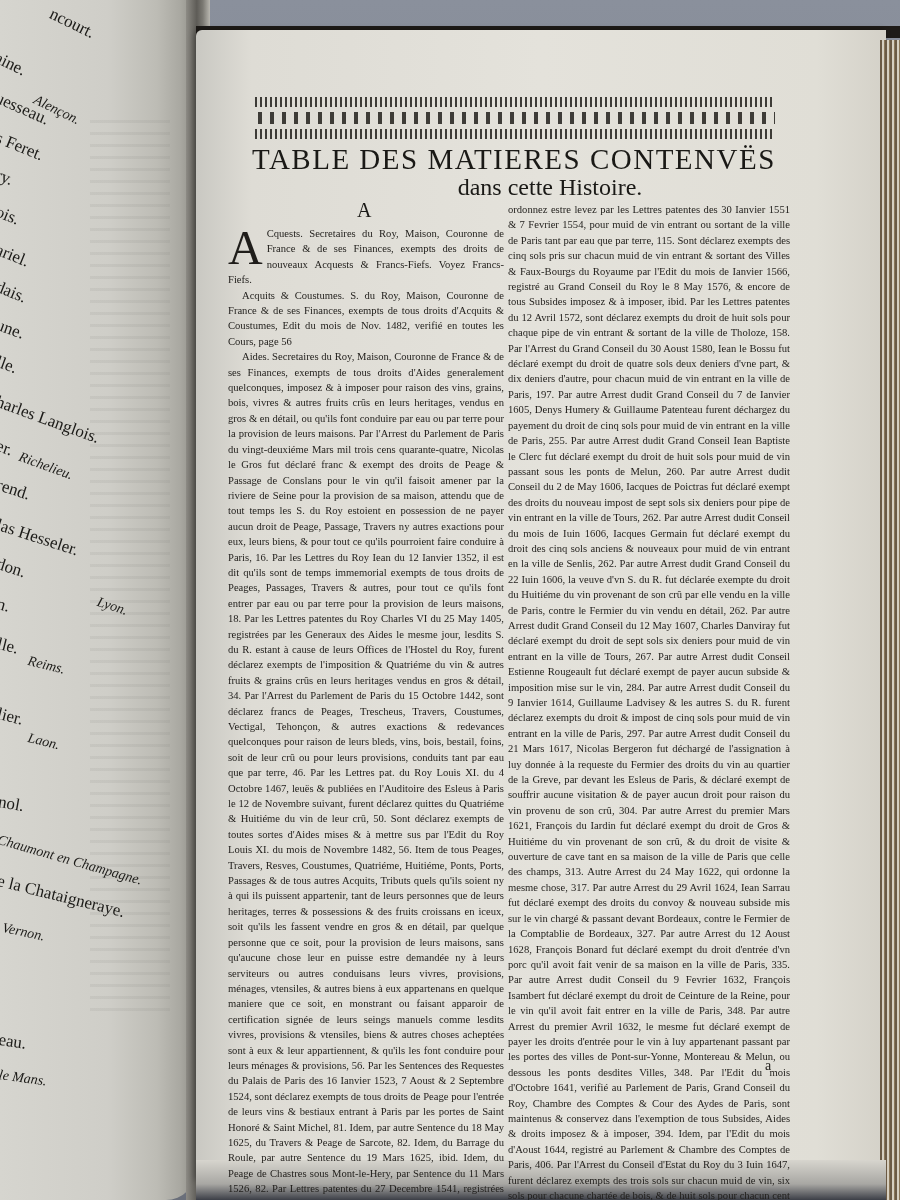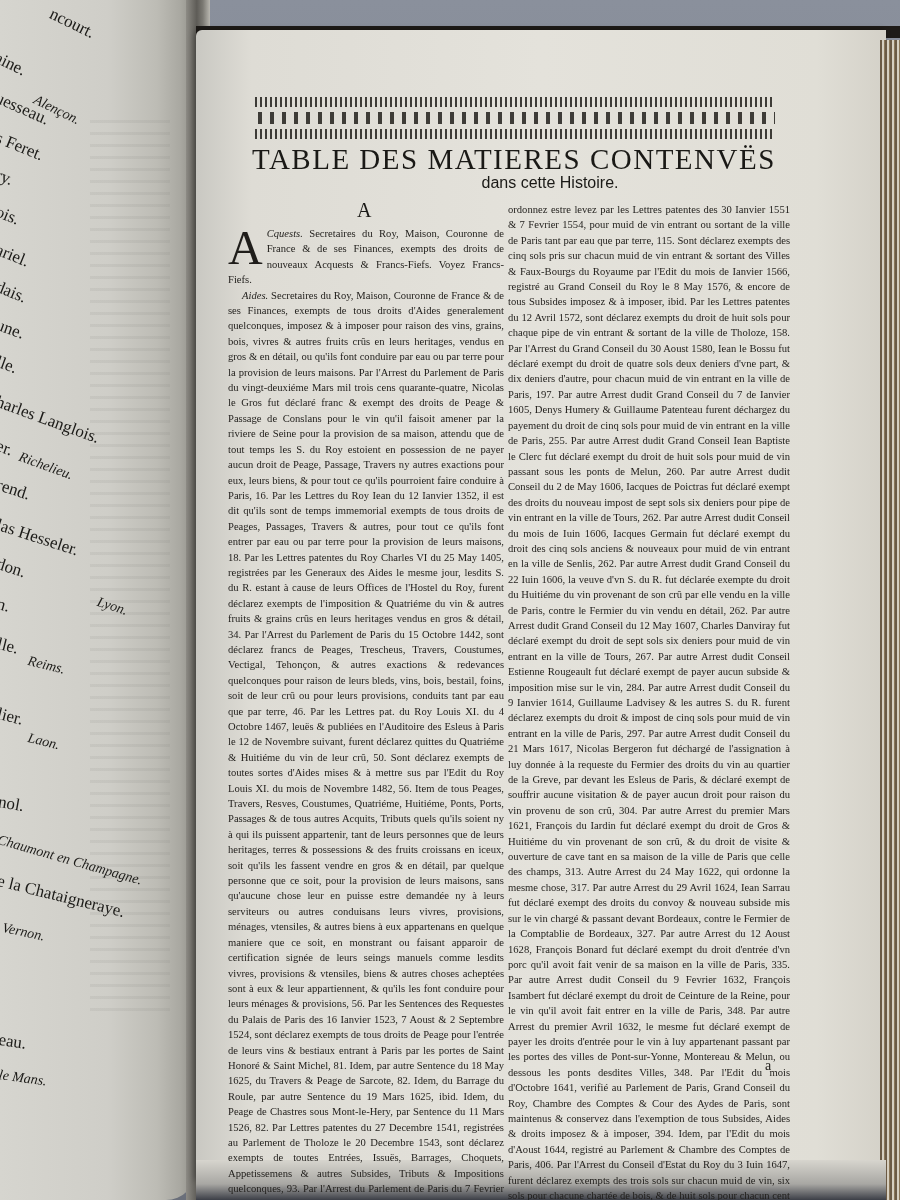--- a/index.html
+++ b/index.html
@@ -25,28 +25,28 @@
   .top-binding{position:absolute;left:196px;top:26px;width:704px;height:12px;background:#1e1b18;}
   .ornament{position:absolute;left:255px;top:97px;width:520px;height:42px;
     background:
       repeating-linear-gradient(90deg,#22201c 0 2px,transparent 2px 5px) 0 0/100% 10px no-repeat,
       repeating-linear-gradient(90deg,transparent 0 3px,#22201c 3px 7px,transparent 7px 12px) 0 15px/100% 12px no-repeat,
       repeating-linear-gradient(90deg,#22201c 0 2px,transparent 2px 5px) 0 32px/100% 10px no-repeat;
     opacity:.85;}
   .title{position:absolute;left:252px;top:143px;width:530px;
     font-family:"Liberation Serif",serif;font-size:29px;letter-spacing:1.5px;color:#1a1916;white-space:nowrap;}
   .subtitle{position:absolute;left:400px;top:174px;width:300px;text-align:center;
-    font-family:Liberation Sans, sans-serif;font-size:16px;color:#1a1916;}
+    font-family:Liberation Serif, serif;font-size:24px;color:#1a1916;}
   .section-letter{position:absolute;left:357px;top:199px;font-family:"Liberation Serif",serif;font-size:20px;color:#1a1916;}
   .col{position:absolute;font-family:"Liberation Serif",serif;font-size:10.6px;line-height:15.4px;color:#1f1d1a;text-align:justify;}
   .col-left{left:228px;top:226px;width:276px;}
   .col-right{left:508px;top:202px;width:282px;}
   .col p{margin:0;text-indent:14px;}
   .dropcap{float:left;font-size:48px;line-height:40px;margin:2px 4px 0 0;font-family:"Liberation Serif",serif;}
-  .entry-head{font-style:italic;}
+  .entry-head{}
   .signature{position:absolute;left:765px;top:1058px;font-family:"Liberation Serif",serif;font-size:14px;color:#1f1d1a;}
   .page-bottom{position:absolute;left:196px;top:1160px;width:690px;height:40px;background:linear-gradient(180deg,#d7d5ce,#a8a7a3 60%,#3c3f47);}
 </style>
 </head>
 <body>
 
 <div class="scene"></div>
 
 <div class="left-page">
   <div class="ghost"></div>
@@ -93,20 +93,23 @@
 <div class="title">TABLE DES MATIERES CONTENVËS</div>
 <div class="subtitle">dans cette Histoire.</div>
 <div class="section-letter">A</div>
 
 <div class="col col-left">
   <p style="text-indent:0">
     <span class="dropcap">A</span>
     <span class="entry-head">Cquests.</span><span> Secretaires du Roy, Maison, Couronne de France &amp; de ses Finances, exempts des droits de nouveaux Acquests &amp; Francs-Fiefs. Voyez Francs-Fiefs.</span>
   </p>
   <p>
+    <span class="entry-head">Acquits &amp; Coustumes.</span><span> S. du Roy, Maison, Couronne de France &amp; de ses Finances, exempts de tous droits d'Acquits &amp; Coustumes, Edit du mois de Nov. 1482, verifié en toutes les Cours, page 56</span>
+  </p>
+  <p>
     <span class="entry-head">Aides.</span><span> Secretaires du Roy, Maison, Couronne de France &amp; de ses Finances, exempts de tous droits d'Aides generalement quelconques, imposez &amp; à imposer pour raison des vins, grains, bois, vivres &amp; autres fruits crûs en leurs heritages, vendus en gros &amp; en détail, ou qu'ils font conduire par eau ou par terre pour la provision de leurs maisons. Par l'Arrest du Parlement de Paris du vingt-deuxiéme Mars mil trois cens quarante-quatre, Nicolas le Gros fut déclaré franc &amp; exempt des droits de Peage &amp; Passage de Conslans pour le vin qu'il faisoit amener par la riviere de Seine pour la provision de sa maison, attendu que de tout temps les S. du Roy estoient en possession de ne payer aucun droit de Peage, Passage, Travers ny autres exactions pour eux, leurs biens, &amp; pour tout ce qu'ils pourroient faire conduire à Paris, 16. Par les Lettres du Roy Iean du 12 Ianvier 1352, il est dit qu'ils sont de temps immemorial exempts de tous droits de Peages, Passages, Travers &amp; autres, pour tout ce qu'ils font entrer par eau ou par terre pour la provision de leurs maisons, 18. Par les Lettres patentes du Roy Charles VI du 25 May 1405, registrées par les Generaux des Aides le mesme jour, lesdits S. du R. estant à cause de leurs Offices de l'Hostel du Roy, furent déclarez exempts de l'imposition &amp; Quatriéme du vin &amp; autres fruits &amp; grains crûs en leurs heritages vendus en gros &amp; détail, 34. Par l'Arrest du Parlement de Paris du 15 Octobre 1442, sont déclarez francs de Peages, Trescheus, Travers, Coustumes, Vectigal, Tehonçon, &amp; autres exactions &amp; redevances quelconques pour raison de leurs bleds, vins, bois, bestail, foins, soit de leur crû ou pour leurs provisions, conduits tant par eau que par terre, 46. Par les Lettres pat. du Roy Louis XI. du 4 Octobre 1467, leuës &amp; publiées en l'Auditoire des Esleus à Paris le 12 de Novembre suivant, furent déclarez quittes du Quatriéme &amp; Huitiéme du vin de leur crû, 50. Sont déclarez exempts de toutes sortes d'Aides mises &amp; à mettre sus par l'Edit du Roy Louis XI. du mois de Novembre 1482, 56. Item de tous Peages, Travers, Resves, Coustumes, Quatriéme, Huitiéme, Ponts, Ports, Passages &amp; de tous autres Acquits, Tributs quels qu'ils soient ny à qui ils puissent appartenir, tant de leurs personnes que de leurs heritages, terres &amp; possessions &amp; des fruits croissans en iceux, soit qu'ils les fassent vendre en gros &amp; en détail, par quelque personne que ce soit, pour la provision de leurs maisons, sans qu'aucune chose leur en puisse estre demandée ny à leurs serviteurs ou autres conduisans leurs vivres, provisions, ménages, vtensiles, &amp; autres biens à eux appartenans en quelque maniere que ce soit, en monstrant ou faisant apparoir de certification signée de leurs seings manuels comme lesdits vivres, provisions &amp; vtensiles, biens &amp; autres choses acheptées sont à eux &amp; leur appartiennent, &amp; qu'ils les font conduire pour leurs ménages &amp; provisions, 56. Par les Sentences des Requestes du Palais de Paris des 16 Ianvier 1523, 7 Aoust &amp; 2 Septembre 1524, sont déclarez exempts de tous droits de Peage pour l'entrée de leurs vins &amp; bestiaux entrant à Paris par les portes de Saint Honoré &amp; Saint Michel, 81. Idem, par autre Sentence du 18 May 1625, du Travers &amp; Peage de Sarcote, 82. Idem, du Barrage du Roule, par autre Sentence du 19 Mars 1625, ibid. Idem, du Peage de Chastres sous Mont-le-Hery, par Sentence du 11 Mars 1526, 82. Par Lettres patentes du 27 Decembre 1541, registrées au Parlement de Tholoze le 20 Decembre 1543, sont déclarez exempts de toutes Entrées, Issuës, Barrages, Choquets, Appetissemens &amp; autres Subsides, Tributs &amp; Impositions quelconques, 93. Par l'Arrest du Parlement de Paris du 7 Fevrier 1541, sont déclarez exempts du droit de la Ferme de l'imposition du Pied-Fourché, 95. Par les Lettres patentes du 11 Octobre 1544, registrées au Bureau de l'Hostel de Ville de Paris, sont déclarez exempts des deux sols six deniers tournois pour chacun muid de vin entrant ou sortant de ladite Ville, tant pour le vin de leur crû que pour celuy qu'ils pourront achepter pour la provision de leurs maisons, en baillant certification signée d'eux, &amp;c. 99. Par l'Arrest du Grand Conseil du Roy du 3 Iuin 1546, sont déclarez exempts de l'imposition appellée Droit de Buche, 101. Id. par vn Iugement des Requestes de l'Hostel du 9 Mars 1546, 102. Par les Lettres patentes du 30 Ianvier 1551, verifiées au Parlement &amp; Chambre des Comptes de Paris, sont déclarez exempts de l'Aide &amp; imposition de deux sols six deniers pour muid de vin entrant &amp; sortant de la ville de Paris, 108. Par les Lettres patentes du 8 Avril 1556, registrées à la Cour des Aydes de Paris, sont déclarez exempts de l'imposition &amp; Aide de trois sols quatre deniers tournois</span>
   </p>
 </div>
 
 <div class="col col-right">
   <p style="text-indent:0">ordonnez estre levez par les Lettres patentes des 30 Ianvier 1551 &amp; 7 Fevrier 1554, pour muid de vin entrant ou sortant de la ville de Paris tant par eau que par terre, 115. Sont déclarez exempts des cinq sols pris sur chacun muid de vin entrant &amp; sortant des Villes &amp; Faux-Bourgs du Royaume par l'Edit du mois de Ianvier 1566, registré au Grand Conseil du Roy le 8 May 1576, &amp; encore de tous Subsides imposez &amp; à imposer, ibid. Par les Lettres patentes du 12 Avril 1572, sont déclarez exempts du droit de huit sols pour chaque pipe de vin entrant &amp; sortant de la ville de Tholoze, 158. Par l'Arrest du Grand Conseil du 30 Aoust 1580, Iean le Bossu fut déclaré exempt du droit de quatre sols deux deniers d'vne part, &amp; dix deniers d'autre, pour chacun muid de vin entrant en la ville de Paris, 197. Par autre Arrest dudit Grand Conseil du 7 de Ianvier 1605, Denys Humery &amp; Guillaume Patenteau furent déchargez du payement du droit de cinq sols pour muid de vin entrant en la ville de Paris, 255. Par autre Arrest dudit Grand Conseil Iean Baptiste le Clerc fut déclaré exempt du droit de huit sols pour muid de vin passant sous les ponts de Melun, 260. Par autre Arrest dudit Conseil du 2 de May 1606, Iacques de Poictras fut déclaré exempt des droits du nouveau impost de sept sols six deniers pour pipe de vin entrant en la ville de Tours, 262. Par autre Arrest dudit Conseil du mois de Iuin 1606, Iacques Germain fut déclaré exempt du droit des cinq sols anciens &amp; nouveaux pour muid de vin entrant en la ville de Senlis, 262. Par autre Arrest dudit Grand Conseil du 22 Iuin 1606, la veuve d'vn S. du R. fut déclarée exempte du droit du Huitiéme du vin provenant de son crû par elle vendu en la ville de Paris, contre le Fermier du vin vendu en détail, 262. Par autre Arrest dudit Grand Conseil du 12 May 1607, Charles Danviray fut déclaré exempt du droit de sept sols six deniers pour muid de vin entrant en la ville de Tours, 267. Par autre Arrest dudit Conseil Estienne Rougeault fut déclaré exempt de payer aucun subside &amp; imposition mise sur le vin, 284. Par autre Arrest dudit Conseil du 9 Ianvier 1614, Guillaume Ladvisey &amp; les autres S. du R. furent déclarez exempts du droit &amp; impost de cinq sols pour muid de vin entrant en la ville de Paris, 297. Par autre Arrest dudit Conseil du 21 Mars 1617, Nicolas Bergeron fut déchargé de l'assignation à luy donnée à la requeste du Fermier des droits du vin au quartier de la Greve, par devant les Esleus de Paris, &amp; déclaré exempt de souffrir aucune visitation &amp; de payer aucun droit pour raison du vin provenu de son crû, 304. Par autre Arrest du premier Mars 1621, François du Iardin fut déclaré exempt du droit de Gros &amp; Huitiéme du vin provenant de son crû, &amp; du droit de visite &amp; ouverture de cave tant en sa maison de la ville de Paris que celle des champs, 313. Autre Arrest du 24 May 1622, qui ordonne la mesme chose, 317. Par autre Arrest du 29 Avril 1624, Iean Sarrau fut déclaré exempt des droits du convoy &amp; nouveau subside mis sur le vin chargé &amp; passant devant Bordeaux, contre le Fermier de la Comptablie de Bordeaux, 327. Par autre Arrest du 12 Aoust 1628, François Bonard fut déclaré exempt du droit d'entrée d'vn porc qu'il avoit fait venir de sa maison en la ville de Paris, 335. Par autre Arrest dudit Conseil du 9 Fevrier 1632, François Isambert fut déclaré exempt du droit de Ceinture de la Reine, pour le vin qu'il avoit fait entrer en la ville de Paris, 348. Par autre Arrest du premier Avril 1632, le mesme fut déclaré exempt de payer les droits d'entrée pour le vin à luy appartenant passant par les portes des villes de Pont-sur-Yonne, Montereau &amp; Melun, ou dessous les ponts desdites Villes, 348. Par l'Edit du mois d'Octobre 1641, verifié au Parlement de Paris, Grand Conseil du Roy, Chambre des Comptes &amp; Cour des Aydes de Paris, sont maintenus &amp; conservez dans l'exemption de tous Subsides, Aides &amp; droits imposez &amp; à imposer, 394. Idem, par l'Edit du mois d'Aoust 1644, registré au Parlement &amp; Chambre des Comptes de Paris, 406. Par l'Arrest du Conseil d'Estat du Roy du 3 Iuin 1647, furent déclarez exempts des trois sols sur chacun muid de vin, six sols pour chacune chartée de bois, &amp; de huit sols pour chacun cent de foin, outre les deux sols qui se levoient sur lesdits vins &amp; bois, contenus dans le Bail des nouvelles Fermes des Barrages &amp; Entrées de la ville de Paris, 417. Par l'Arrest du Grand Conseil du Roy du 16 Iuin 1651, Pierre Bodin fut déclaré exempt du droit d'impost de dix sols pour pipe de vin, &amp;c. 434. Par autre Arrest dudit Conseil du 3 Aoust 1651, Henry Lomeron fut déclaré exempt du droit d'Appetissement pour le vin de son crû qu'il feroit vendre en la ville de Loudun, 435. Par autre Arrest dudit Conseil du 8 Fevrier 1653, Iacques Denisot fut déclaré exempt de la visite de sa maison &amp; cave &amp; de payer aucun droit pour la vente du vin provenant de son crû, contre le Fermier des Aides de la ville &amp; fauxbourgs de Paris, 437. Par autre Arrest du 29 Iuillet 1653, Nicolas de la Tour fut déclaré exempt du droit d'entrée de son vin en la ville de Roüen, contre le Fermier des quarante sols pour muid de vin entrant en ladite Ville, 441. Par l'Arrest du Conseil d'Estat du Roy du 5 Fevrier 1654, furent déclarez exempts des trois sols pour muid de vin, des six sols pour chacune voye de</p>
 </div>
 
 <div class="signature">a</div>
 

